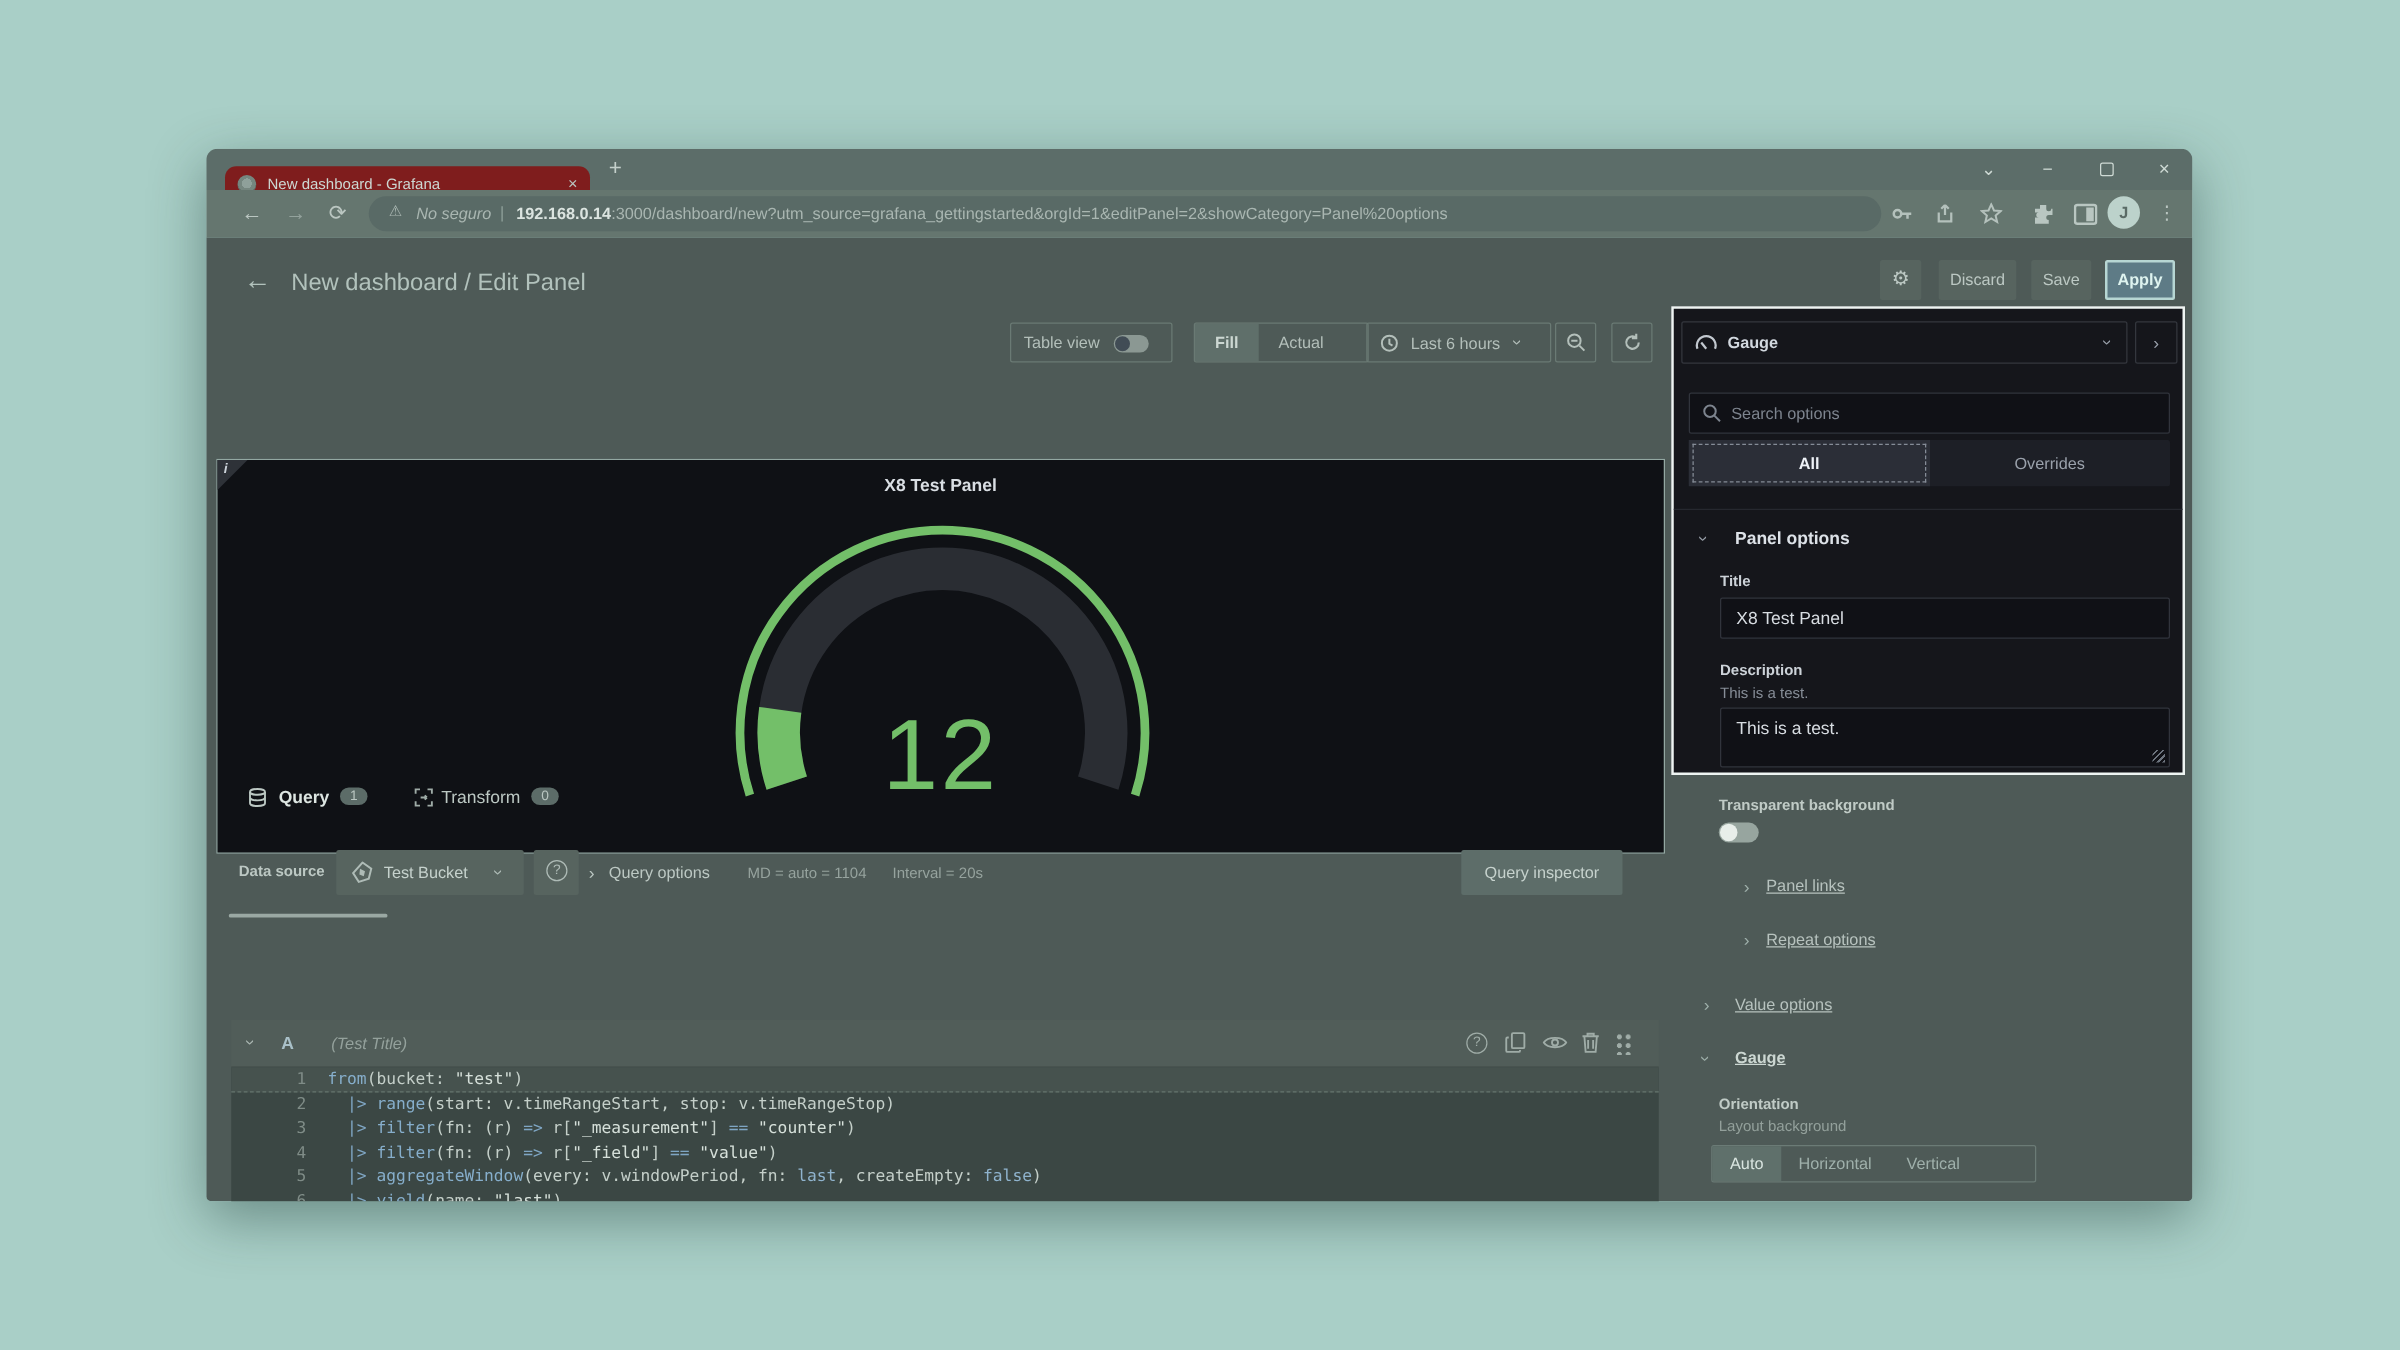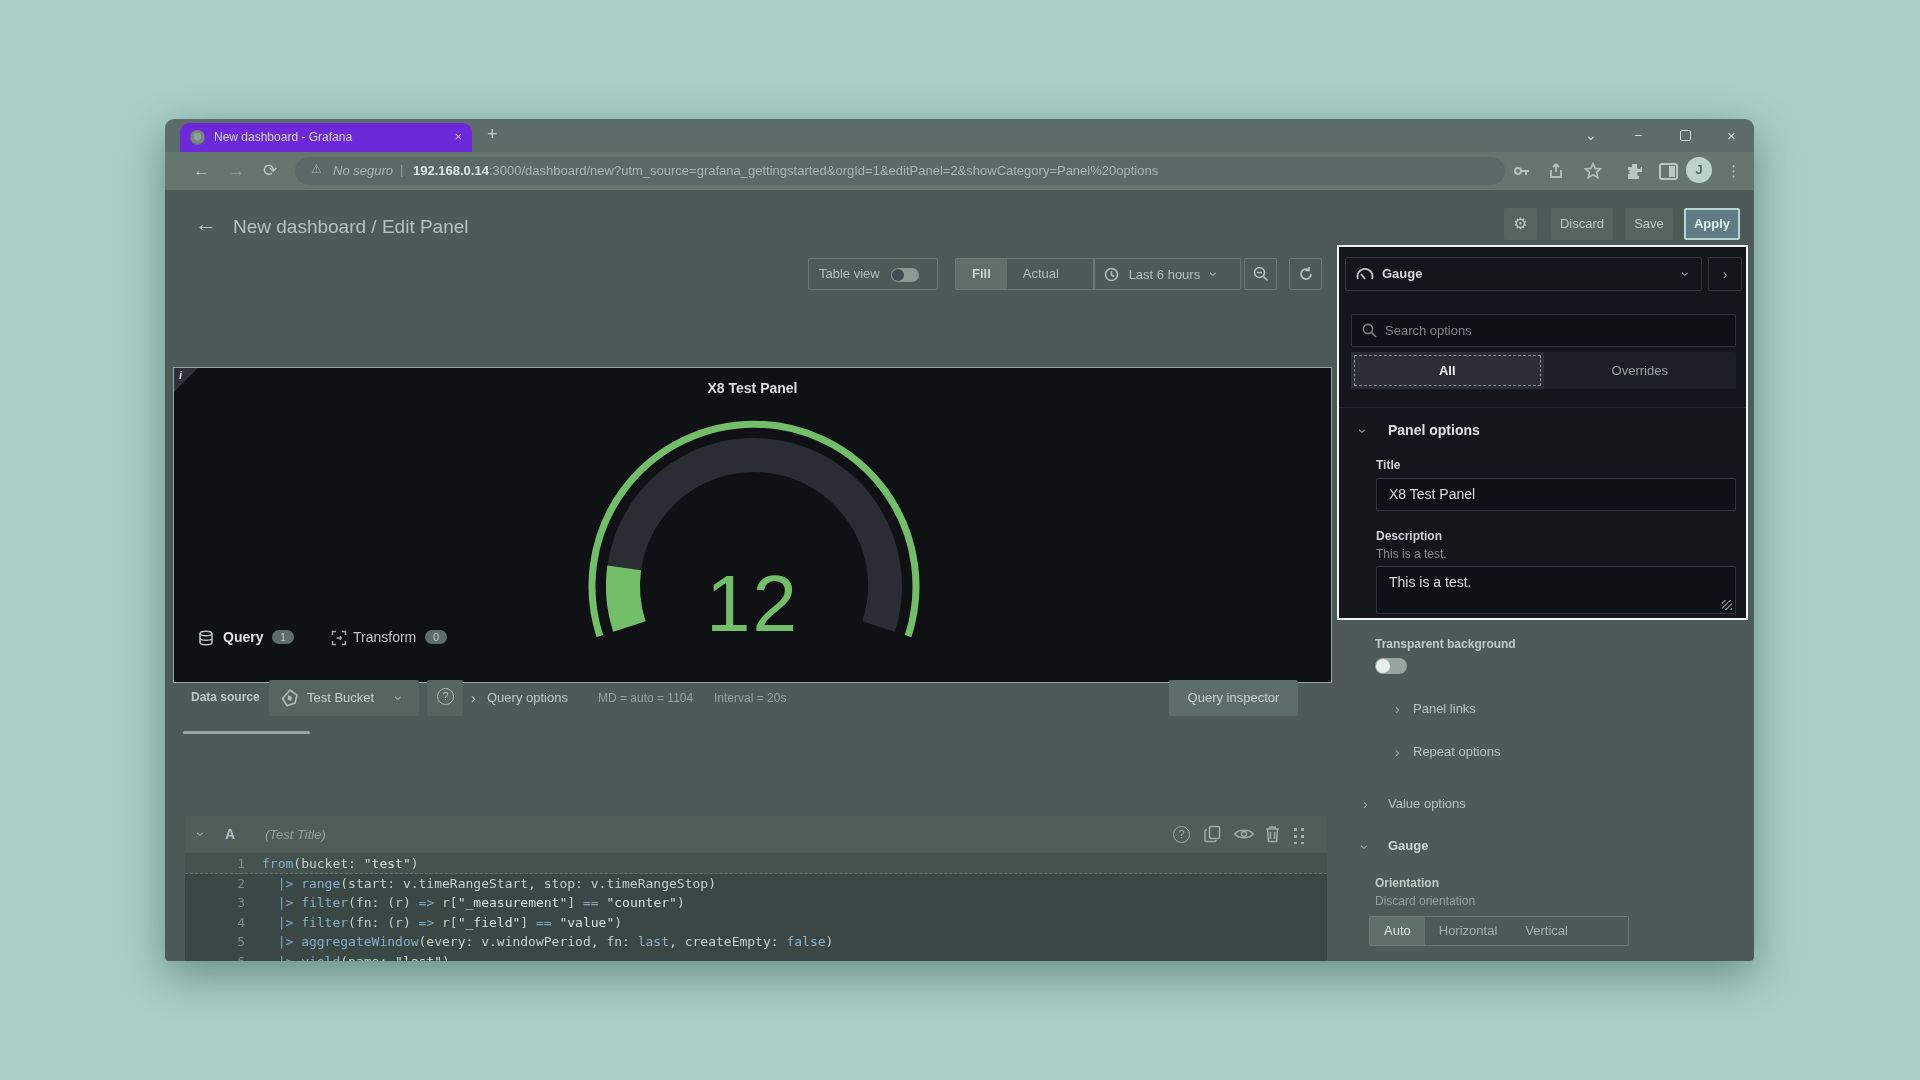--- a/index.html
+++ b/index.html
@@ -5,21 +5,21 @@
   * { margin:0; padding:0; box-sizing:border-box; }
   html,body { width:1920px; height:1080px; }
   body { background:#a9cfc7; font-family:"Liberation Sans",sans-serif; position:relative; overflow:hidden; }
   .abs { position:absolute; }
 
   
   .win { position:absolute; left:165px; top:119px; width:1589px; height:842px;
          border-radius:9px 9px 4px 4px; overflow:hidden;
          box-shadow:0 14px 44px rgba(30,60,55,.45); }
   .tabbar { position:absolute; left:0; top:0; width:100%; height:33px; background:#5c6d69; }
-  .tab { position:absolute; left:15px; top:4px; width:292px; height:29px; background:#6d28d9;
+  .tab { position:absolute; left:15px; top:14px; width:292px; height:29px; background:#7f1d1d;
          border-radius:9px 9px 0 0; color:#cdd8d3; font-size:12px; }
   .tab .fav { position:absolute; left:10px; top:7px; width:15px; height:15px; border-radius:50%;
               background:radial-gradient(circle at 50% 45%, #8fa09a 0 4px, #75867f 4px 7px, #65766f 7px); }
   .tab .ttl { position:absolute; left:34px; top:7px; width:200px; white-space:nowrap; overflow:hidden; }
   .tab .cls { position:absolute; right:10px; top:6px; font-size:13px; color:#b9c5c0; cursor:pointer; }
   .newtab { position:absolute; left:322px; top:5px; color:#c4d0cb; font-size:18px; }
   .winctl { position:absolute; top:8px; color:#cfdad5; font-size:14px; }
   .maxbox { position:absolute; top:11px; width:11px; height:11px; border:1.5px solid #cfdad5; border-radius:2px; }
 
   .navbar { position:absolute; left:0; top:33px; width:100%; height:38px; background:#65766f; }
@@ -86,21 +86,21 @@
   
   .spot { position:absolute; left:1172px; top:126px; width:411px; height:375px; background:#15161b;
           border:2px solid #eef4f2; }
   .sideinput { background:#101116; border:1px solid #31343c; border-radius:2px; color:#d8dde2; font-size:14px; }
   .slabel { font-size:12px; font-weight:bold; color:#ccd2d8; }
   .sgray  { font-size:12px; color:#878e98; }
   .chev { display:inline-block; color:#9aa1ab; font-size:14px; }
   .chev.down { transform:rotate(90deg); }
   .secthead { font-size:14px; font-weight:bold; color:#dde2e8; }
   .tinted-label { font-size:12px; font-weight:bold; color:#c0cbc6; }
-  .tinted-text  { font-size:13px; color:#b7c2be; }
+  .tinted-text  { font-size:13px; color:#b7c2be;text-decoration:underline; }
   .tgl2 { position:absolute; width:32px; height:16px; border-radius:8px; background:#97a59f; }
   .tgl2 .knob { position:absolute; left:1px; top:1px; width:14px; height:14px; border-radius:50%; background:#e8eeea; }
   .radio-group { position:absolute; left:1204px; top:797px; width:260px; height:30px;
                  border:1px solid #6b7b76; border-radius:2px; display:flex; }
   .radio { flex:0 0 auto; padding:0 14px; line-height:28px; font-size:13px; color:#9fb0ab; }
   .radio.on { background:#5f706b; color:#d9e5e0; }
 
   .resizer { position:absolute; right:3px; bottom:3px; width:10px; height:10px;
              background:repeating-linear-gradient(135deg, transparent 0 2px, #6d747e 2px 3.5px); }
   svg { display:block; }
@@ -332,21 +332,21 @@
   <span class="abs chev" style="left:1230px;top:625px;color:#9fb0ab;">›</span>
   <span class="abs tinted-text" style="left:1248px;top:625px;">Repeat options</span>
 
   <span class="abs chev" style="left:1198px;top:677px;color:#9fb0ab;">›</span>
   <span class="abs tinted-text" style="left:1223px;top:677px;">Value options</span>
 
   <span class="abs chev down" style="left:1198px;top:720px;color:#9fb0ab;">›</span>
   <span class="abs tinted-text" style="left:1223px;top:719px;font-weight:bold;color:#ccd7d2;">Gauge</span>
 
   <span class="abs tinted-label" style="left:1210px;top:757px;">Orientation</span>
-  <span class="abs" style="left:1210px;top:775px;font-size:12px;color:#93a09b;">Discard orientation</span>
+  <span class="abs" style="left:1210px;top:775px;font-size:12px;color:#93a09b;">Layout background</span>
 
   <div class="radio-group">
     <div class="radio on">Auto</div>
     <div class="radio">Horizontal</div>
     <div class="radio">Vertical</div>
   </div>
 
 </div>
 
 </body></html>

